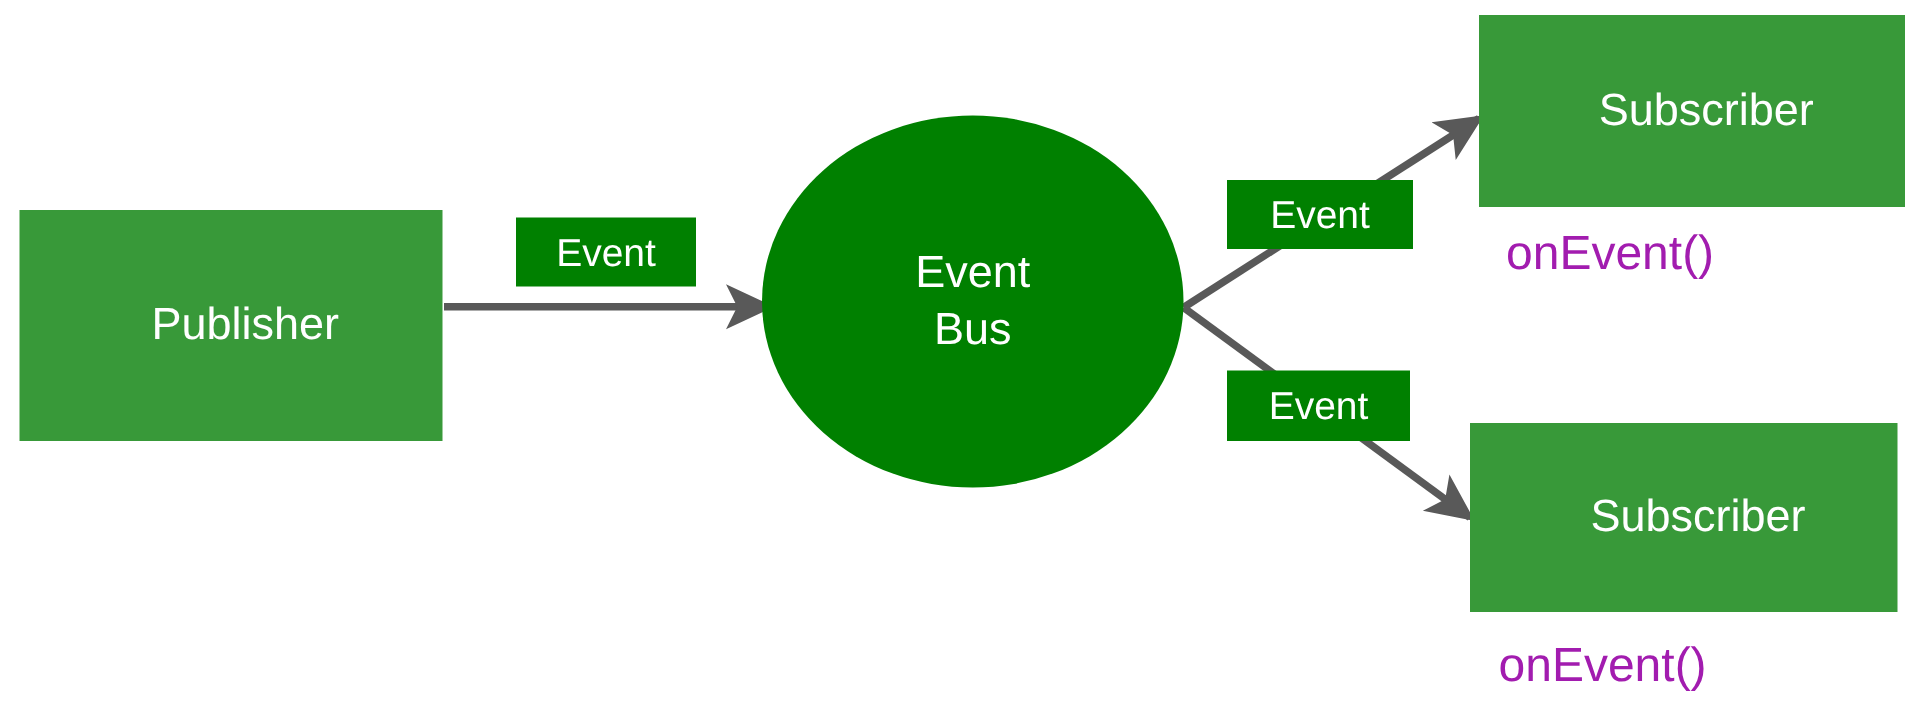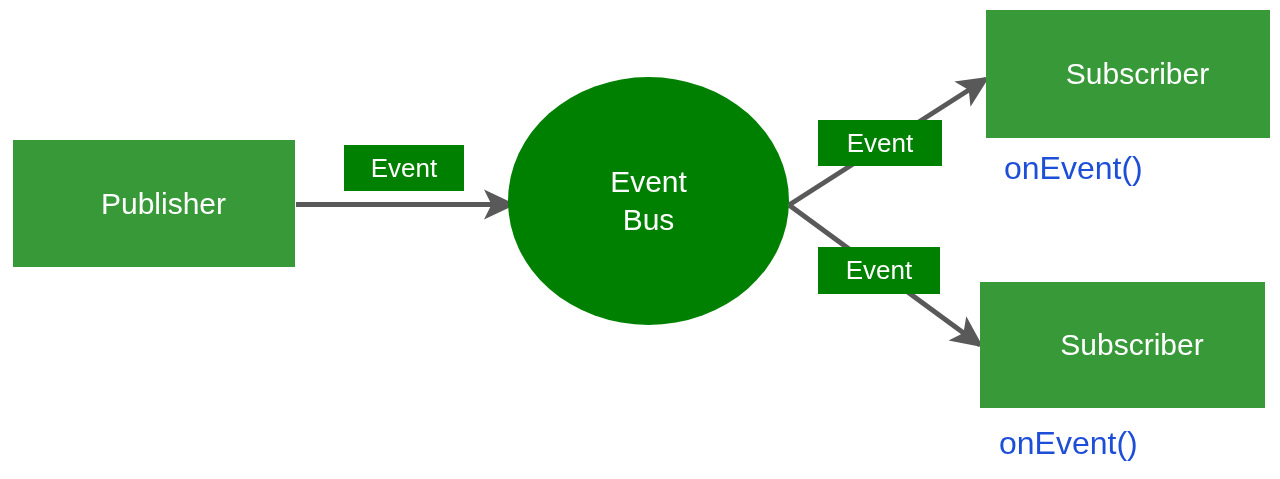--- a/index.html
+++ b/index.html
@@ -45,29 +45,29 @@
     flex-direction: column;
     line-height: 1.28;
   }
   .badge {
     background: #008000;
     color: #ffffff;
     z-index: 3;
   }
   .caption {
     position: absolute;
-    color: #1d4ed8;
+    color: #a21caf;
     white-space: nowrap;
   }
   
   #publisher-node {
     left: 13px;
     top: 140px;
     width: 282px;
-    height: 127px;
+    height: 154px;
     font-size: 30px;
   }
   #event-bus-node {
     left: 508px;
     top: 77px;
     width: 281px;
     height: 248px;
     font-size: 30px;
   }
   #subscriber-top-node {

